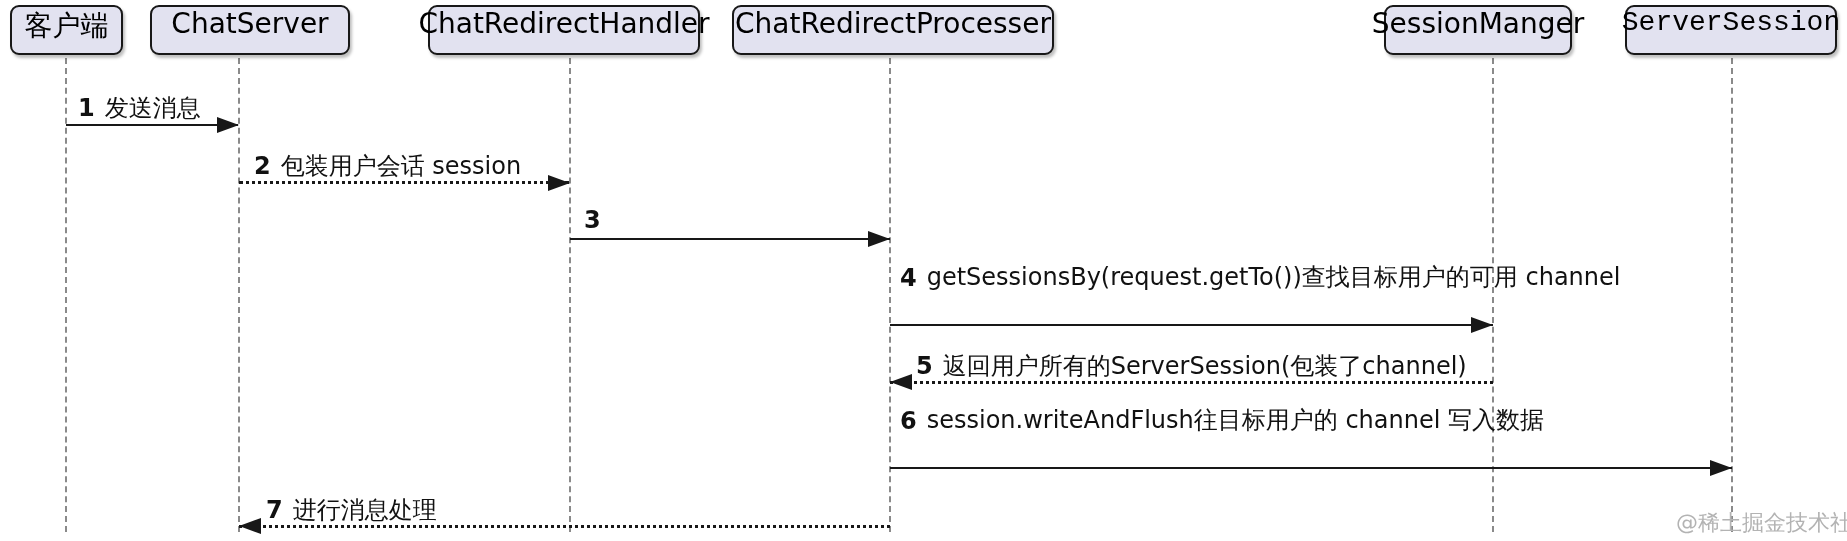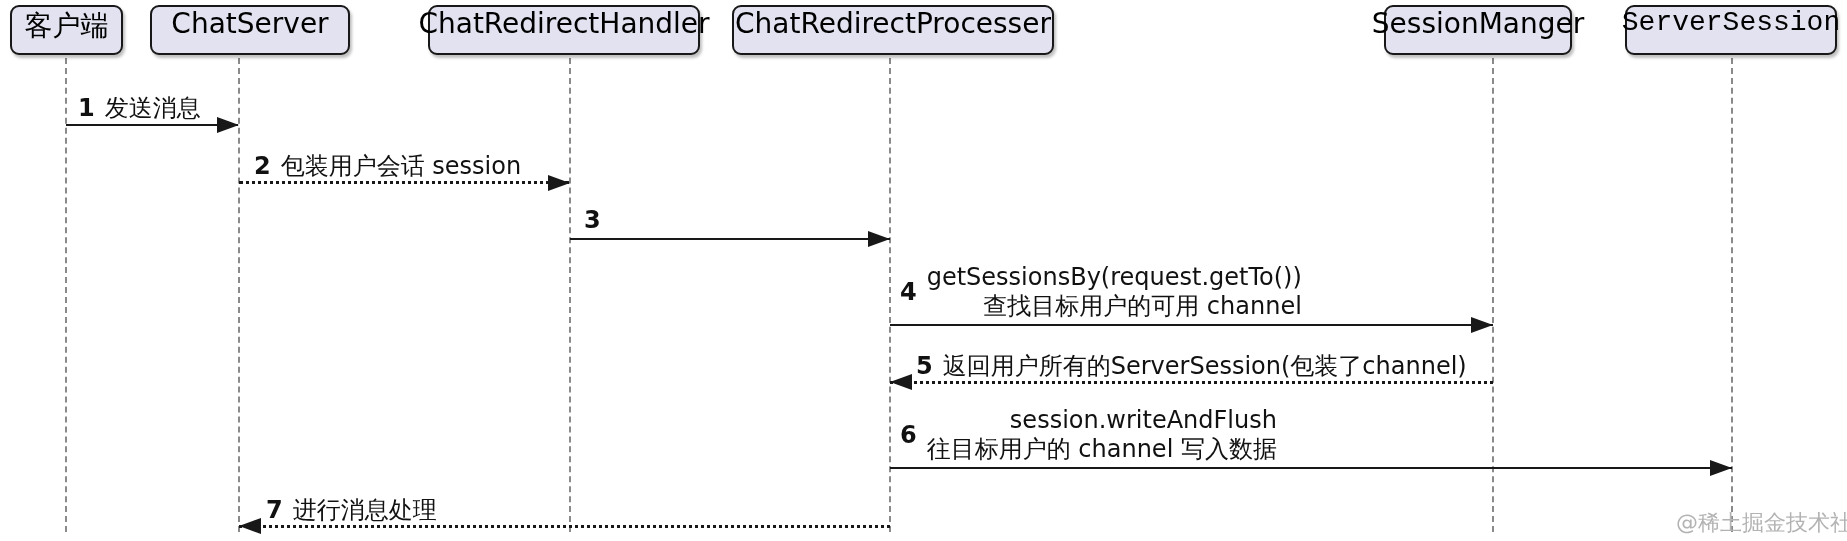--- a/index.html
+++ b/index.html
@@ -31,21 +31,21 @@
   .ah{position:absolute;width:0;height:0;}
   .ah.right{border-top:8px solid transparent;border-bottom:8px solid transparent;border-left:22px solid #181818;}
   .ah.left{border-top:8px solid transparent;border-bottom:8px solid transparent;border-right:22px solid #181818;}
   .msg-label{
     position:absolute;
     font-size:24px;color:#111;
     white-space:nowrap;
     display:flex;align-items:center;
   }
   .msg-label .num{font-weight:bold;margin-right:10px;}
-  .msg-label .lines{display:flex;flex-direction:column;text-align:right;line-height:29px;}
+  .msg-label .lines{display:flex;flex-direction:row;text-align:center;line-height:29px;}
   .watermark{
     position:absolute;left:1676px;top:508px;
     font-size:22px;color:#b3b3b3;
     white-space:nowrap;
   }
 </style>
 </head>
 <body>
 
 <div class="stage">

